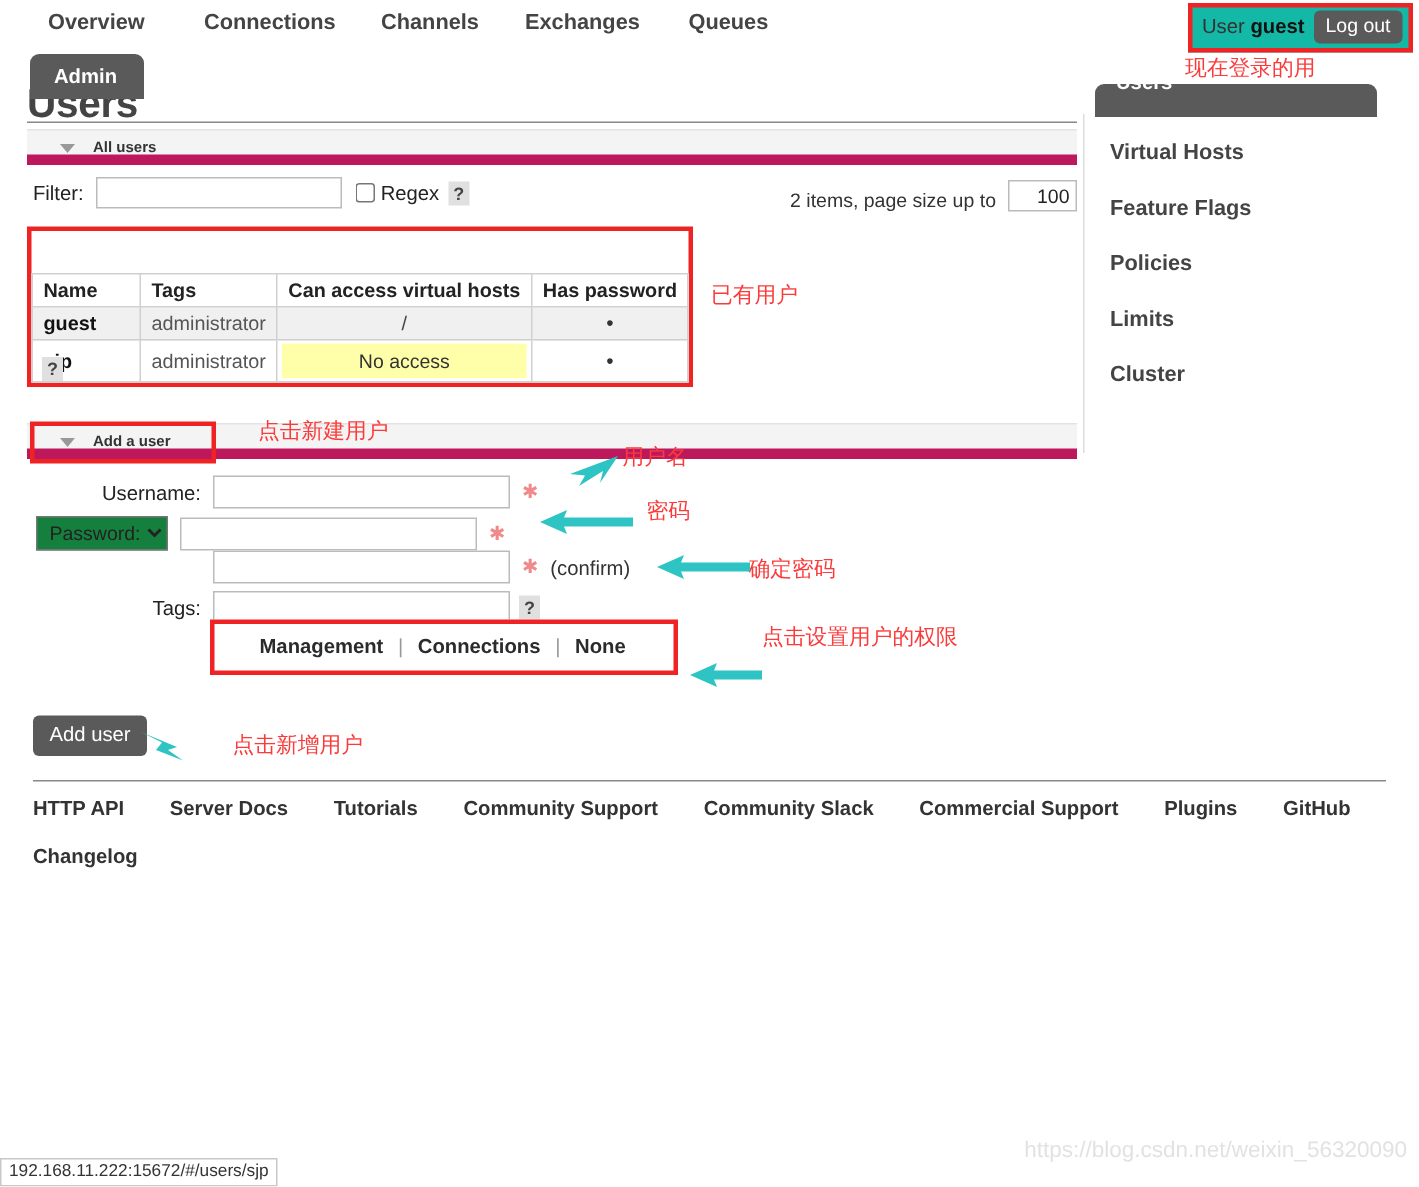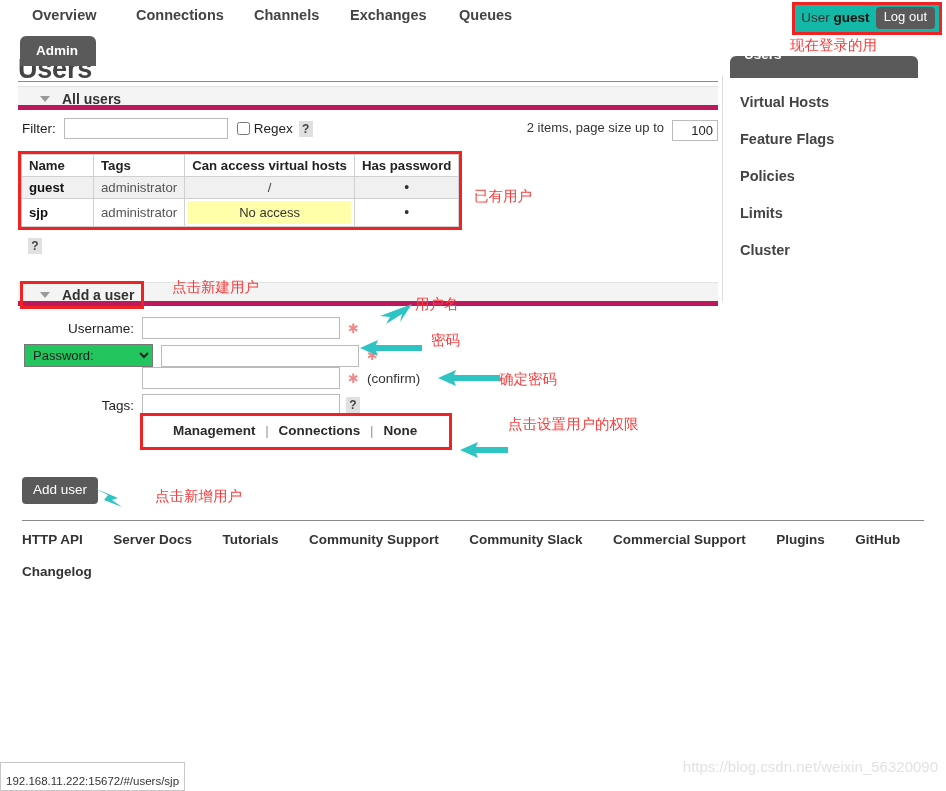--- a/index.html
+++ b/index.html
@@ -82,23 +82,23 @@
   .sidebar-divider {
     position: absolute; left: 722px; top: 76px; height: 226px;
     border-left: 1px solid #ddd;
   }
 
   
   .section-bar {
     position: absolute;
     background: #f4f4f4;
     border-top: 1px solid #e3e3e3;
-    border-bottom: 5px solid #be185d;
+    border-bottom: 7px solid #be185d;
     height: 24px; line-height: 24px;
-    font-size: 14px; font-weight: bold; color: #333;
+    font-size: 10px; font-weight: bold; color: #333;
     padding-left: 22px; cursor: pointer;
   }
   .section-bar .caret {
     position: absolute; left: 22px; top: 9px;
     width: 0; height: 0;
     border-left: 5px solid transparent;
     border-right: 5px solid transparent;
     border-top: 6px solid #999;
   }
   .section-bar .lbl { margin-left: 22px; }
@@ -114,30 +114,30 @@
   .filter-row .txtinput { width: 164px; }
   .chkwrap { display:flex; align-items:center; margin-left: 9px; font-size: 13.5px; color:#222; }
   .chkwrap input { margin: 0 4px 0 0; width: 13px; height: 13px; }
   .qmark {
     display:inline-block; background: #e0e0e0; color: #444;
     font-size: 12px; font-weight: bold; width: 14px; height: 16px;
     text-align: center; line-height: 16px; margin-left: 6px; cursor: pointer;
   }
   .pager {
     position: absolute; right: 228px; top: 120px;
-    font-size: 13px; color: #333; display:flex; align-items:flex-start; gap:8px;
+    font-size: 13px; color: #333; display:flex; align-items:flex-end; gap:8px;
   }
   .pager .pginput { width: 46px; text-align: right; }
 
   
   .table-wrap {
     position: absolute; left: 18px; top: 151px;
     border: 3px solid #ef2323; background:#fff;
   }
-  table.users { border-collapse: collapse; background: #fff; }
+  table.users { border-collapse: collapse; background: #fff; margin-top: 28px; }
   table.users th, table.users td {
     border: 1px solid #d0d0d0;
     font-size: 13.2px; padding: 3px 7px; color:#222;
     white-space: nowrap;
   }
   table.users th { background: #fff; font-weight: bold; text-align: left; }
   table.users th.c { text-align: center; }
   table.users tr.alt td { background: #f0f0f0; }
   table.users td.name { font-weight: bold; color:#111; }
   table.users td.tag { color: #555; }
@@ -155,22 +155,22 @@
     border: 3px solid #ef2323; width: 124px; height: 28px;
     z-index: 4;
   }
   .form-row { position: absolute; display:flex; align-items:center; }
   .form-label {
     width: 124px; text-align: right; padding-right: 8px;
     font-size: 13.5px; color: #222;
   }
   .form-input { width: 198px; height: 22px; }
   .selectbox {
-    width: 129px; height: 23px; font-family: inherit; font-size: 13px;
-    border: 1px solid #777; background:#22c55e; color:#222; padding-left:4px;
+    width: 88px; height: 23px; font-family: inherit; font-size: 13px;
+    border: 1px solid #777; background:#15803d; color:#222; padding-left:4px;
   }
   .req { color: #f08a8a; font-size: 13px; margin-left: 8px; }
   .confirm-txt { font-size: 13.5px; color: #333; margin-left: 8px; }
 
   .tags-box {
     position: absolute; left: 140px; top: 413px;
     border: 3px solid #ef2323; background:#fff;
     width: 312px; padding: 4px 8px 6px 6px;
   }
   .tags-box .setlbl { font-size: 12.5px; color: #888; margin-right: 6px; }
@@ -196,21 +196,21 @@
     position: absolute; color: #fb3b3b; font-size: 14.5px;
     font-family: "DejaVu Sans", sans-serif; white-space: nowrap;
     pointer-events: none;
   }
   .arrow { position: absolute; pointer-events: none; }
 
   
   .statusbar {
     position: absolute; left: 0; bottom: 0;
     background: #fff; border: 1px solid #c8c8c8;
-    font-size: 11.5px; color: #333; padding: 12px 5px 3px;
+    font-size: 11.5px; color: #333; padding: 2px 5px 3px;
     font-family: "Liberation Sans", sans-serif;
   }
   .watermark {
     position: absolute; right: 8px; bottom: 16px;
     font-size: 15px; color: #e2e2e2;
   }
 </style>
 </head>
 <body>
 

